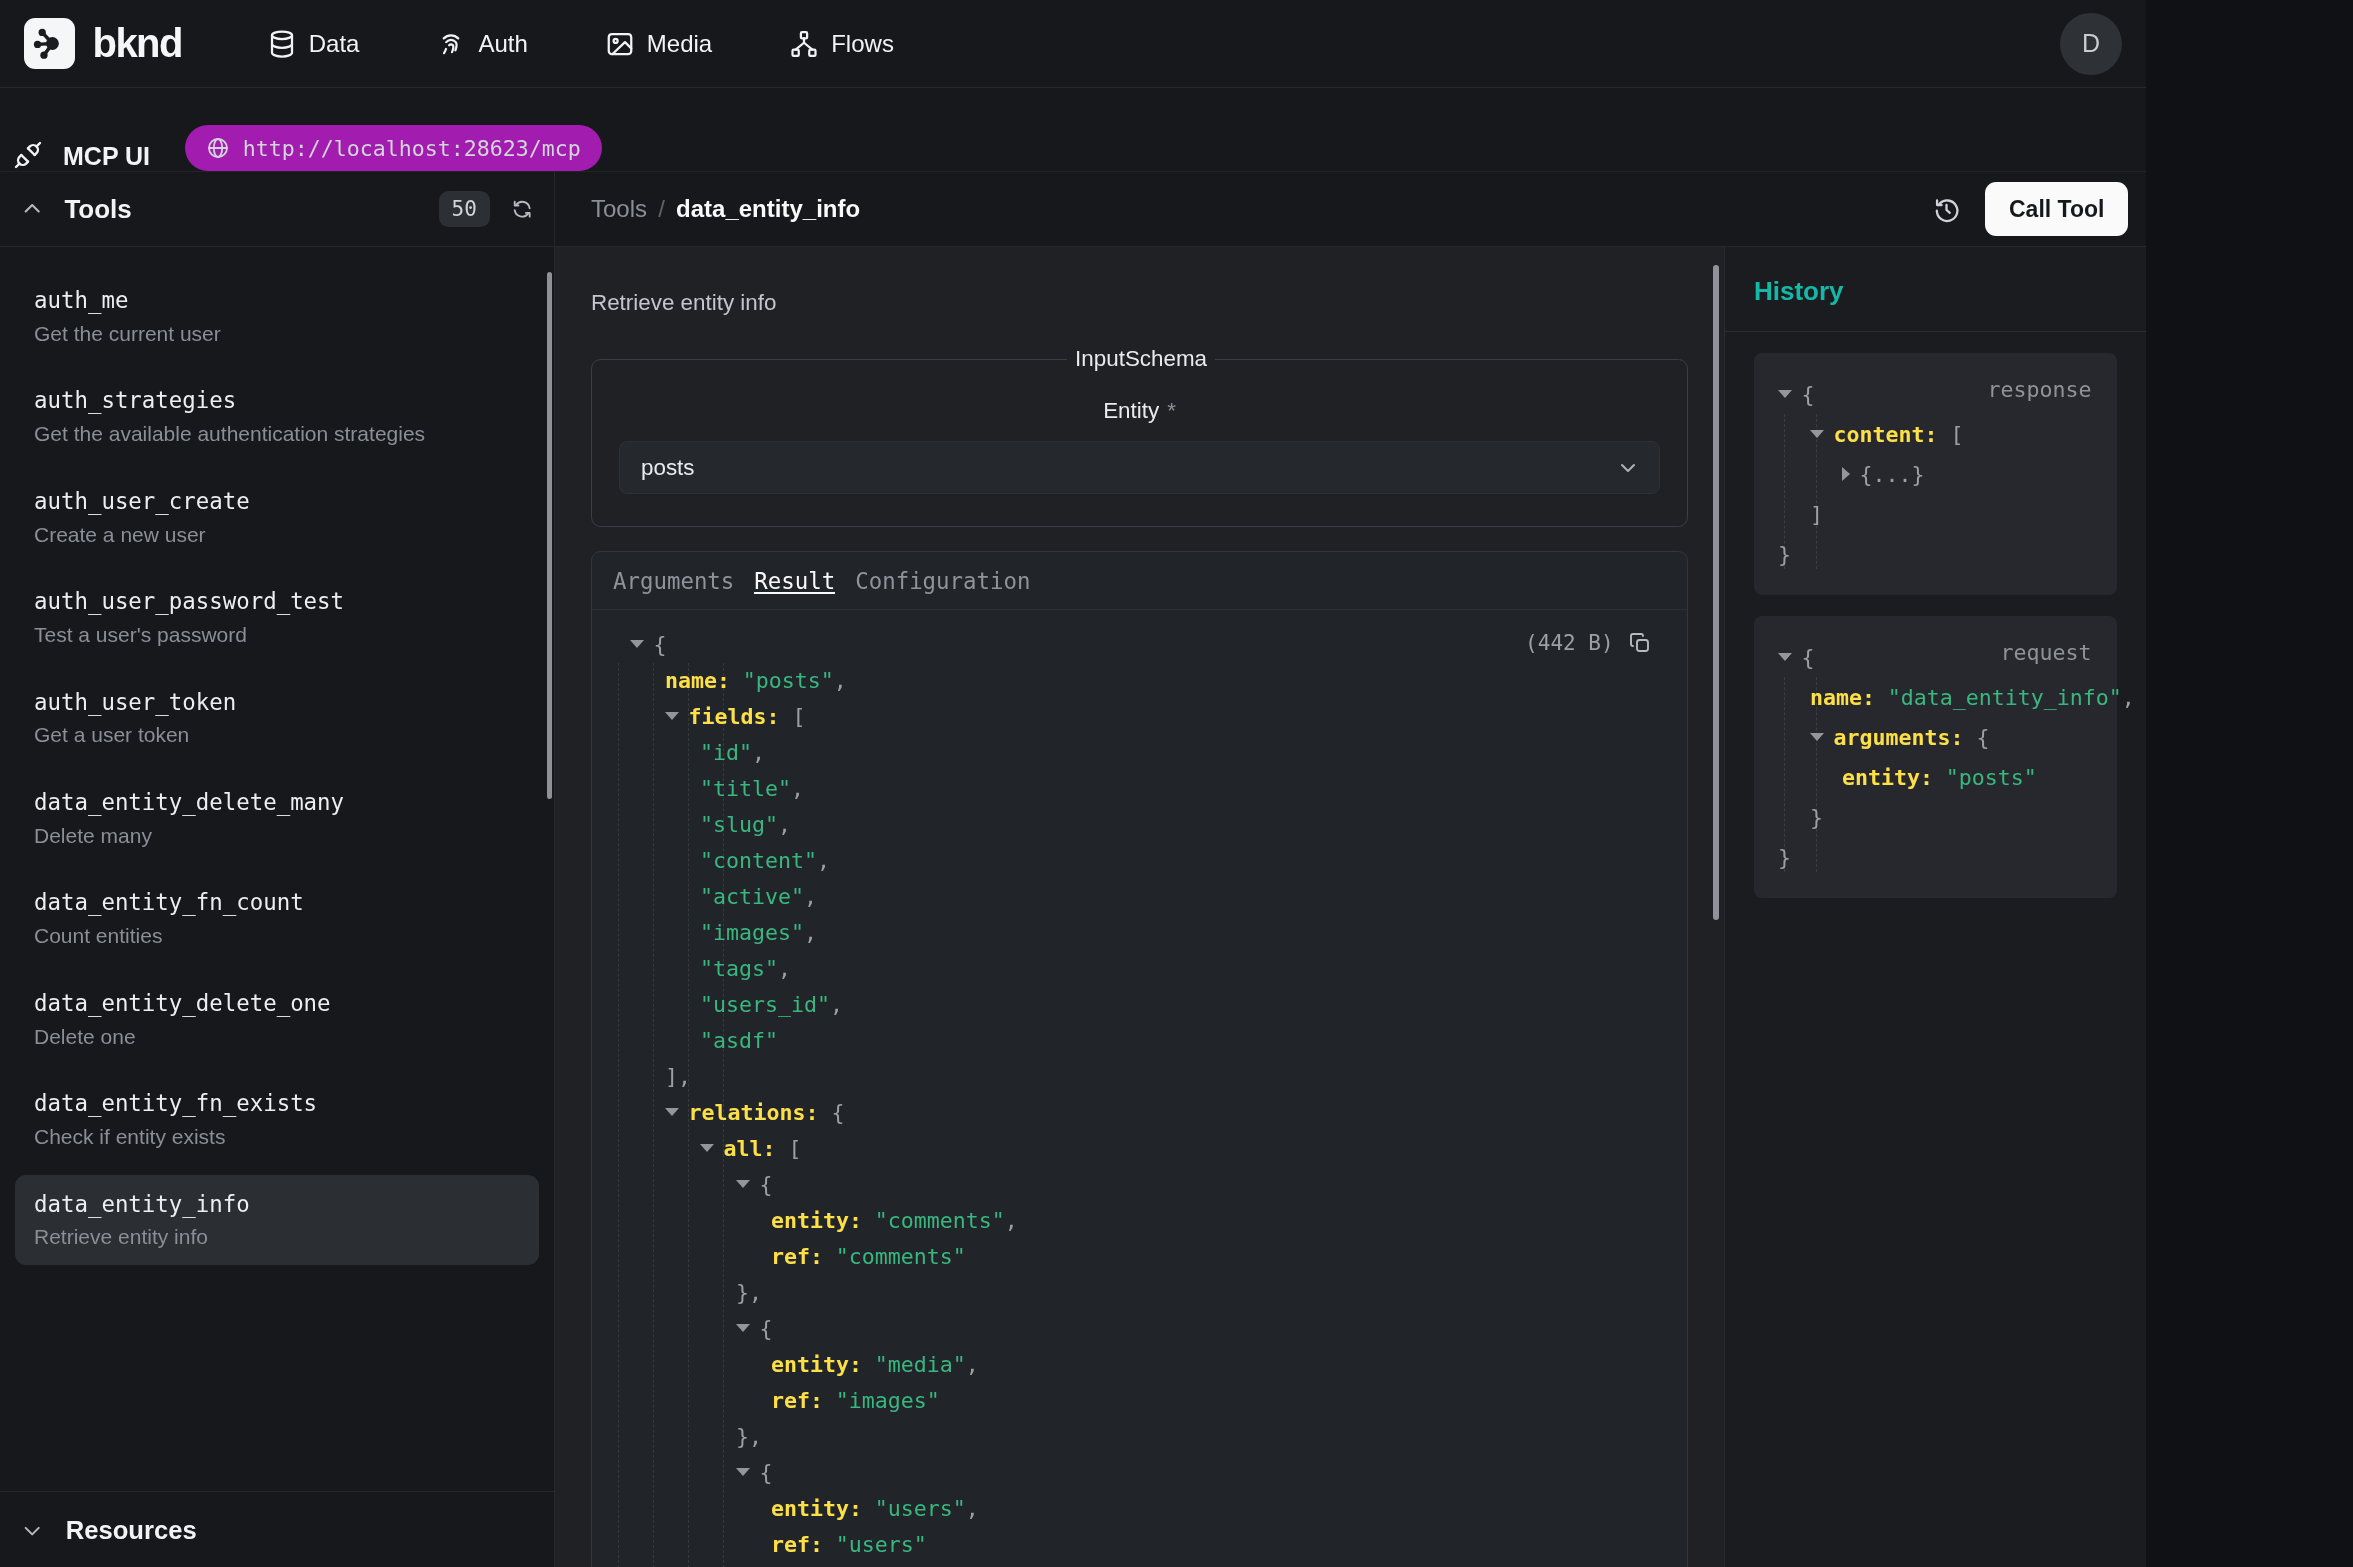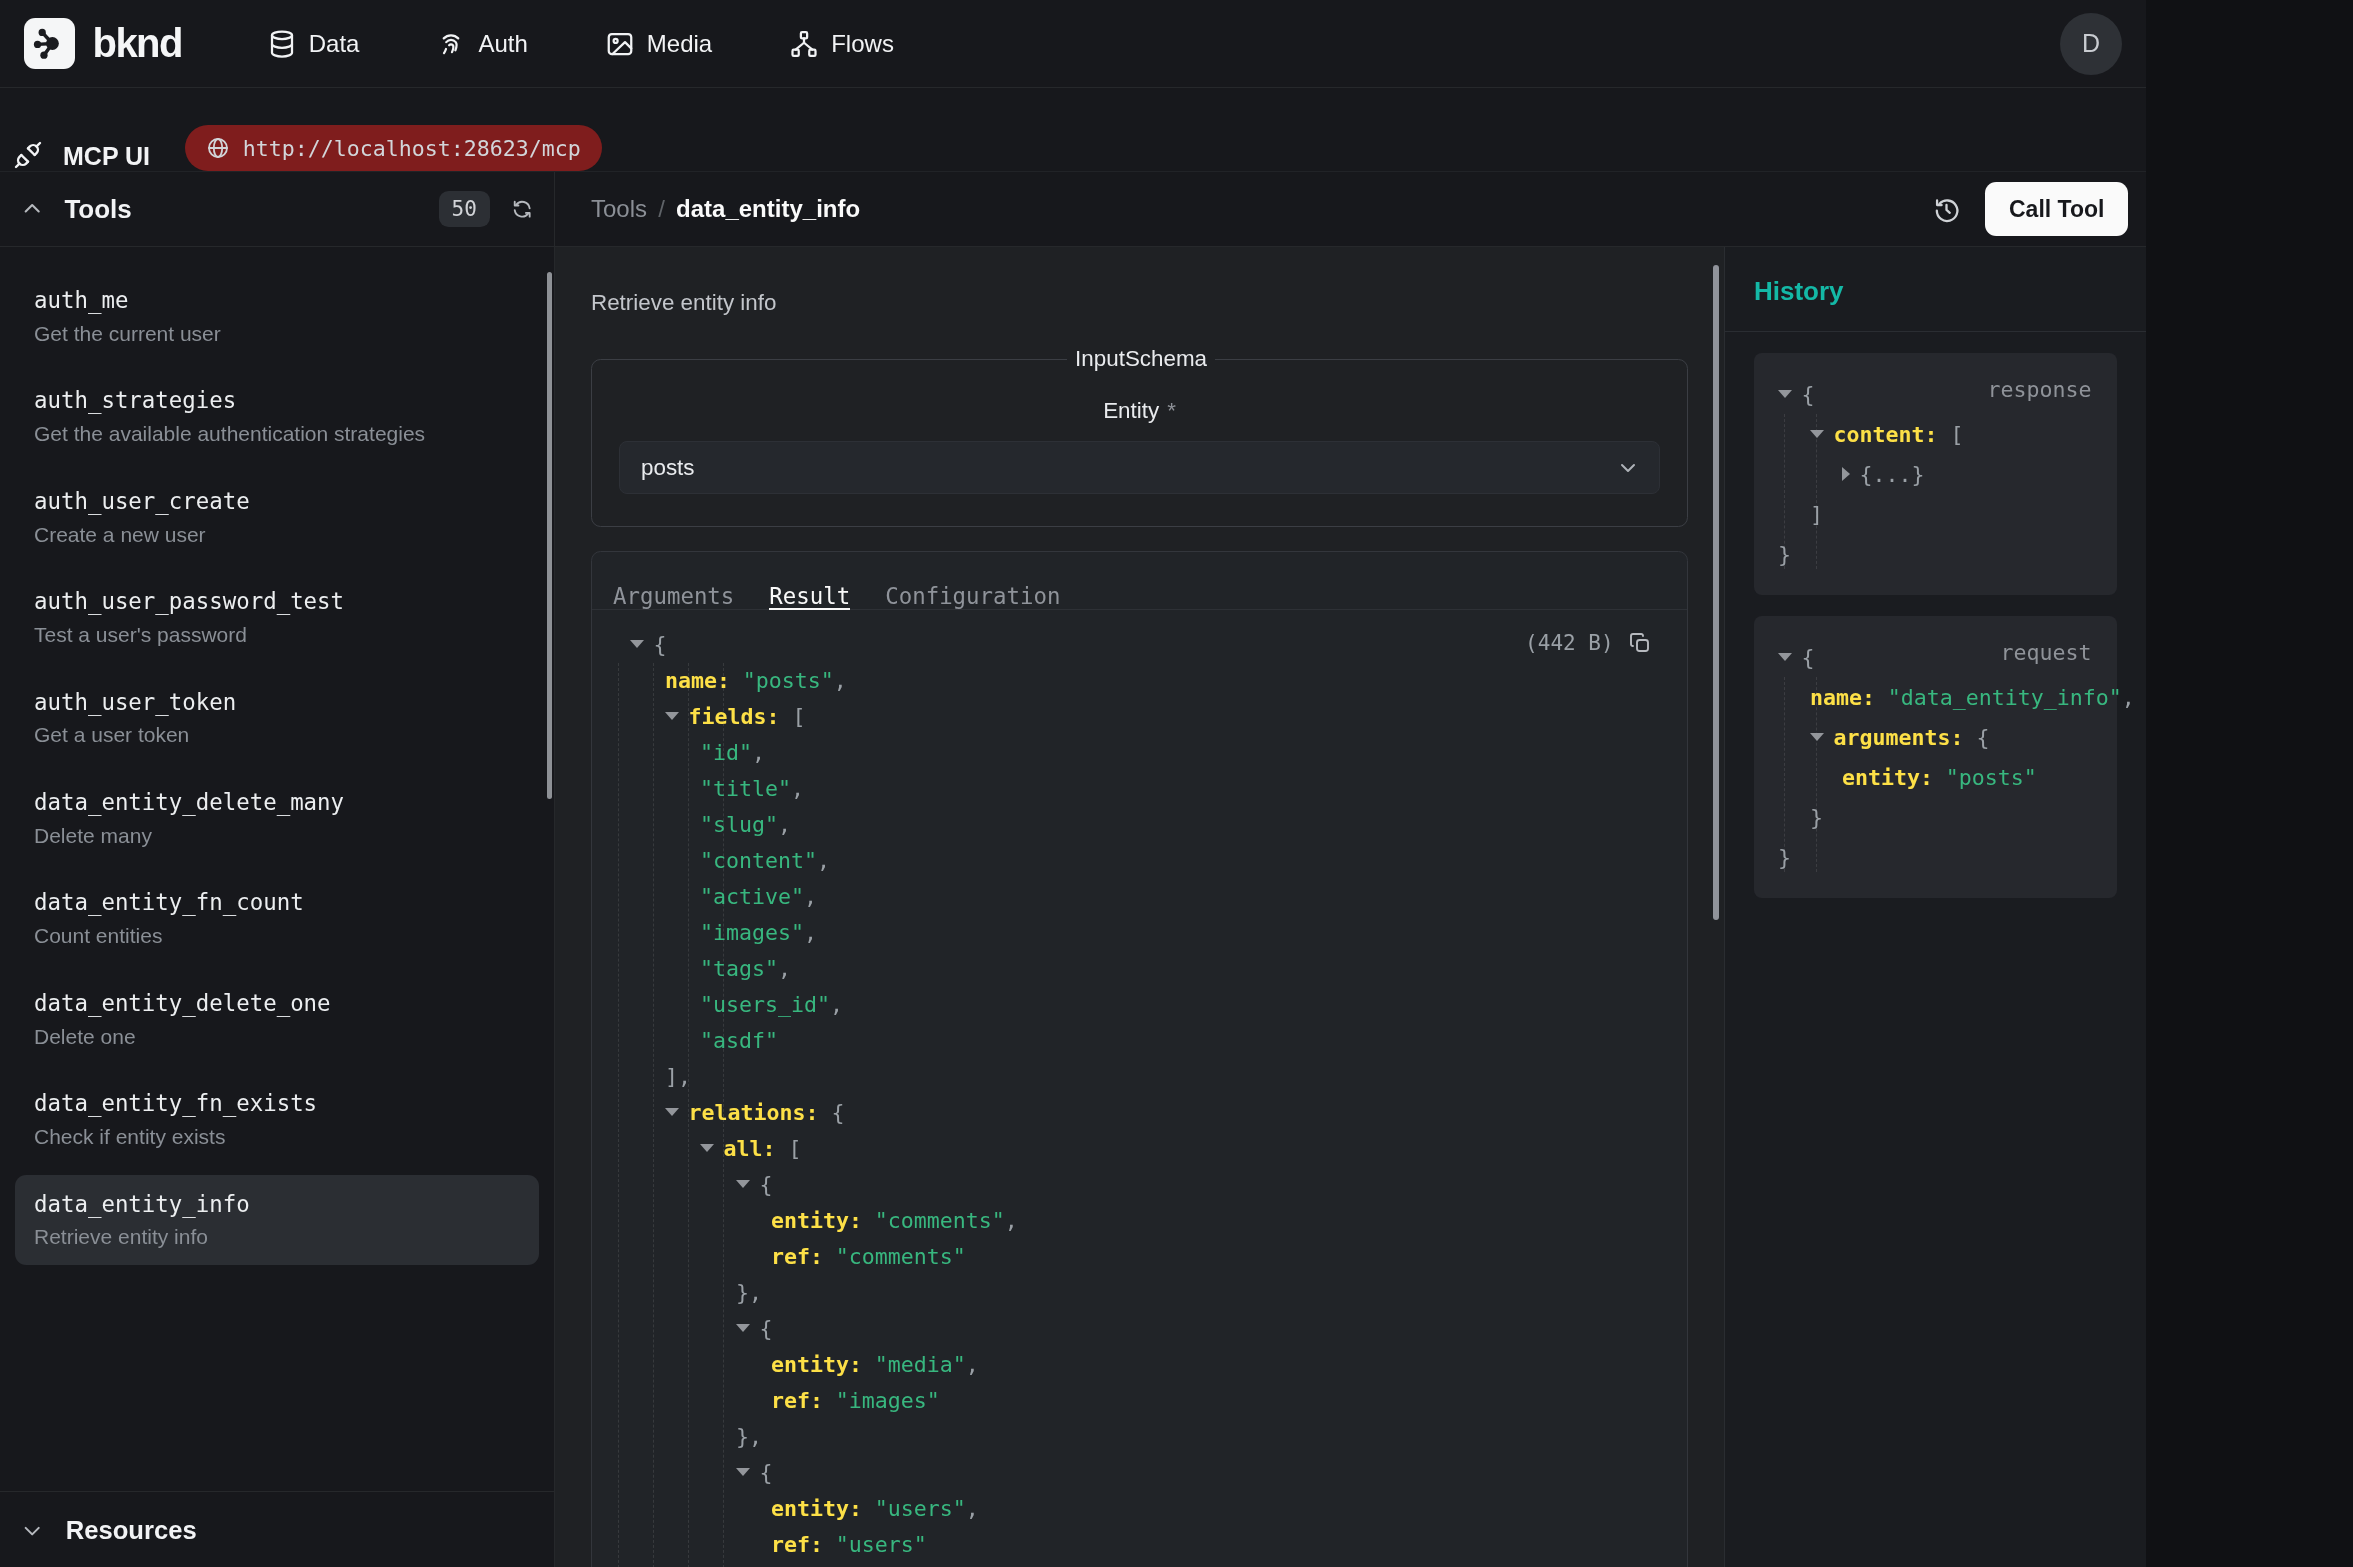--- a/index.html
+++ b/index.html
@@ -15,21 +15,21 @@
   .brand-name { font-size:40px; font-weight:800; color:#f5f6f7; letter-spacing:-1.6px; }
   .nav { display:flex; gap:77px; margin-left:85px; }
   .nav-item { display:flex; align-items:center; gap:12px; color:#f2f3f5; font-size:24px; cursor:pointer; }
   .nav-item svg { width:30px; height:30px; stroke:#f2f3f5; }
   .avatar { margin-left:auto; width:62px; height:62px; border-radius:50%; background:#2e3136; color:#c9ccd1; font-size:25px; display:flex; align-items:center; justify-content:center; }
 
   
   .mcpbar { height:84px; flex:none; display:flex; align-items:flex-end; padding:0 12px; border-bottom:0.8px solid #212327; }
   .mcpbar svg.mcp { width:32px; height:32px; stroke:#f2f3f5; }
   .mcp-title { font-size:25px; font-weight:700; color:#f2f3f5; margin-left:19px; }
-  .url-pill { margin-left:35px; height:46px; background:#7f1d1d; border-radius:24px; display:flex; align-items:center; gap:12.8px; padding:0 21px; color:#d2d5d9; font-size:21.6px; }
+  .url-pill { margin-left:35px; height:46px; background:#a21caf; border-radius:24px; display:flex; align-items:center; gap:12.8px; padding:0 21px; color:#d2d5d9; font-size:21.6px; }
   .url-pill svg { width:24px; height:24px; stroke:#d2d5d9; }
 
   
   .body-row { flex:1; display:flex; min-height:0; }
 
   
   .sidebar { width:555px; flex:none; border-right:0.8px solid #26282b; display:flex; flex-direction:column; position:relative; background:#17181c; }
   .sidebar-head { height:75px; flex:none; border-bottom:0.8px solid #26282b; display:flex; align-items:center; padding:0 21px; gap:21px; }
   .sidebar-head svg { width:22.4px; height:22.4px; stroke:#b6b9be; }
   .sidebar-title { font-size:26px; font-weight:700; color:#f2f3f5; }
@@ -66,21 +66,21 @@
   .content { width:1170px; flex:none; background:#1f2124; border-right:0.8px solid #2a2d31; position:relative; padding:43px 36px 0; overflow:hidden; }
   .content-desc { font-size:22.4px; color:#c3c6cb; }
   fieldset.schema { margin-top:30px; border:0.8px solid #3b3e44; border-radius:9.6px; padding:11.2px 27px 32px;text-align:center; }
   fieldset.schema legend { font-size:22.4px; color:#e9ebee; padding:0 8px; margin-left:1.6px; }
   .entity-label { margin-top:14.4px; font-size:22.4px; color:#e9ebee; }
   .req { color:#8d9197; margin-left:8px; }
   .select { margin-top:17.6px; height:53px; background:#25282d; border:0.8px solid #2d3036; border-radius:8px; display:flex; align-items:center; padding:0 21px; font-size:22.4px; color:#e9ebee; position:relative; cursor:pointer; }
   .select svg { position:absolute; right:19px; width:24px; height:24px; stroke:#aeb2b8; }
 
   .tabs-card { margin-top:24px; border:0.8px solid #33363c; background:#212428; border-radius:9.6px; height:1055px; }
-  .tabs-row { height:58px; border-bottom:0.8px solid #2e3136; display:flex; align-items:flex-end; gap:35px; padding:0 21px; font-family:"DejaVu Sans Mono", monospace; font-size:22.4px; }
+  .tabs-row { height:58px; border-bottom:0.8px solid #2e3136; display:flex; align-items:center; gap:20px; padding:0 21px; font-family:"DejaVu Sans Mono", monospace; font-size:22.4px; }
   .tab { color:#8f939a; display:flex; align-items:center; position:relative; cursor:pointer; }
   .tab.active { color:#fafafa; }
   .tab.active::after { content:""; position:absolute; left:0; right:0; bottom:-0.8px; height:2.4px; background:#fafafa; }
 
   .json-view { position:relative; padding:16px 32px 0 19px; font-family:"DejaVu Sans Mono", monospace; font-size:21.6px; }
   .json-line { display:flex; align-items:center; height:36px; white-space:pre; position:relative; z-index:1; }
   .hcard .json-line { height:40px; }
   .tri { width:0; height:0; margin-right:9.6px; flex:none; }
   .tri-d { border-left:7.2px solid transparent; border-right:7.2px solid transparent; border-top:8.8px solid #93969b; }
   .tri-r { border-top:7.2px solid transparent; border-bottom:7.2px solid transparent; border-left:8.8px solid #93969b; }

